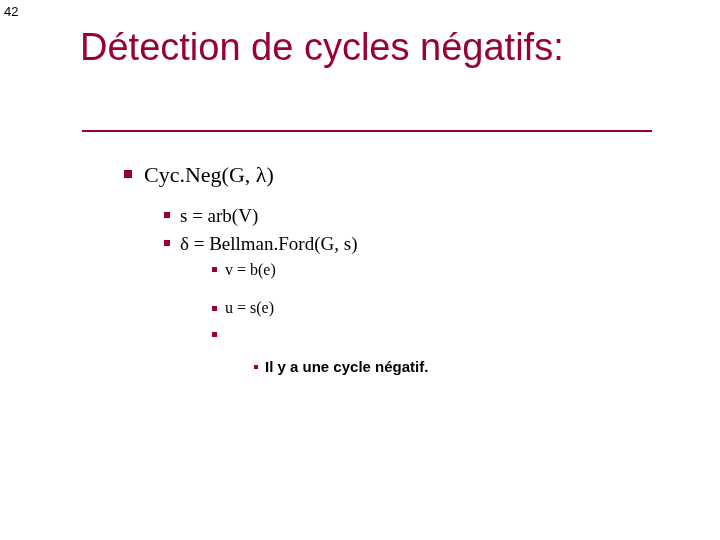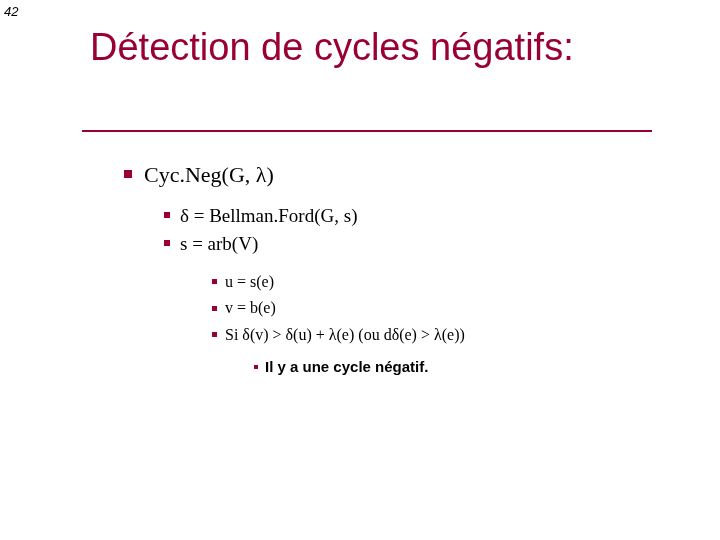--- a/index.html
+++ b/index.html
@@ -12,26 +12,25 @@
     color: #000000;
     position: relative;
     overflow: hidden;
   }
   .page-number {
     position: absolute;
     top: 4px;
     left: 4px;
     font-size: 13px;
     color: #000;
-    font-style: italic;
   }
   .title {
     position: absolute;
     top: 26px;
-    left: 90px;
+    left: 80px;
     font-size: 38px;
     line-height: 1.15;
     color: #990033;
     font-family: Verdana, Geneva, sans-serif;
   }
   .underline {
     position: absolute;
     top: 130px;
     left: 82px;
     width: 570px;
@@ -100,33 +99,33 @@
 </div>
 <div class="underline"></div>
 
 <div class="content">
 
   <div class="level1">
     <span class="bullet"></span><span class="sym">Cyc.Neg(G, λ)</span>
   </div>
 
   <div class="level2">
+    <span class="bullet-sm"></span><span class="sym">s = arb(V)</span>
+  </div>
+  <div class="level2">
     <span class="bullet-sm"></span><span class="sym">δ = Bellman.Ford(G, s)</span>
   </div>
-  <div class="level2">
-    <span class="bullet-sm"></span><span class="sym">s = arb(V)</span>
+
+  <div class="level3" style="margin-top:0">
+    <span class="bullet-xs"></span><span class="sym">v = b(e)</span>
   </div>
-
   <div class="level3">
     <span class="bullet-xs"></span><span class="sym">u = s(e)</span>
   </div>
   <div class="level3" style="margin-top:0">
-    <span class="bullet-xs"></span><span class="sym">v = b(e)</span>
-  </div>
-  <div class="level3" style="margin-top:0">
-    <span class="bullet-xs"></span><span class="sym">Si δ(v) &gt; δ(u) + λ(e)  (ou dδ(e) &gt; λ(e))</span>
+    <span class="bullet-xs"></span>
   </div>
 
   <div class="level4">
     <span class="bullet-xxs"></span><span>Il y a une cycle négatif.</span>
   </div>
 
 </div>
 
 </body></html>

